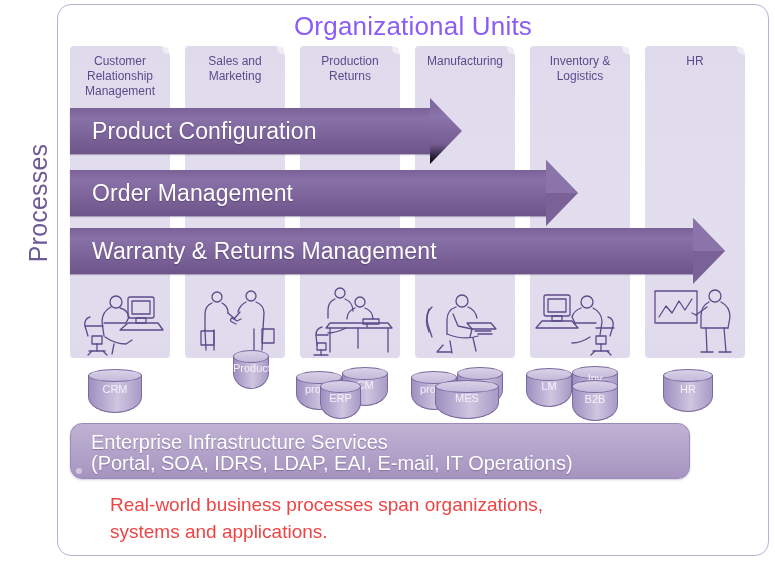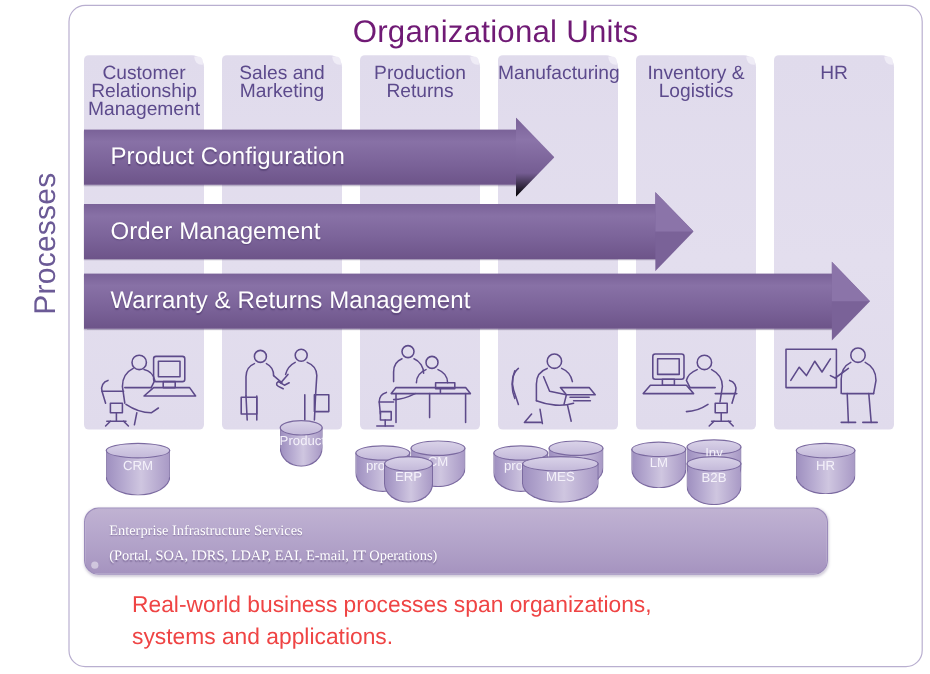--- a/index.html
+++ b/index.html
@@ -24,53 +24,53 @@
     position:absolute;left:-57px;top:186px;width:190px;height:34px;
     transform:rotate(-90deg);
     display:flex;align-items:center;justify-content:center;
     font-size:25px;color:#6b5a96;letter-spacing:.2px;
     white-space:nowrap;
   }
 
   
   .title{
     position:absolute;left:57px;top:11px;width:712px;
-    text-align:center;font-size:26px;color:#701a75;letter-spacing:.2px;
+    text-align:center;font-size:26px;color:#8b5cf6;letter-spacing:.2px;
   }
 
   
   .col{
     position:absolute;top:46px;width:100px;height:312px;
     background:linear-gradient(180deg,#e0dbec 0%,#e3deee 55%,#e0dbec 100%);
     border-radius:4px 10px 4px 4px;
   }
   .col::after{
     content:"";position:absolute;right:1px;top:1px;width:7px;height:7px;
     background:#efecf6;border-radius:0 4px 0 6px;
   }
   .col .hdr{
     position:absolute;left:0;top:8px;width:100%;
-    text-align:center;font-size:16px;line-height:15px;color:#5c4a8c;
+    text-align:center;font-size:12px;line-height:15px;color:#5c4a8c;
   }
 
   
 
   
   .arrow{position:absolute;height:46px;}
   .arrow .body{
     position:absolute;left:0;top:0;height:46px;right:30px;
     background:linear-gradient(180deg,#7a6298 0%,#8871a6 22%,#7b6399 62%,#6d5489 100%);
     box-shadow:0 1px 1px rgba(60,40,90,.35);
   }
   .arrow .head{
     position:absolute;right:0;top:-10px;width:32px;height:66px;
   }
   .arrow .label{
     position:absolute;left:22px;top:0;height:46px;display:flex;align-items:center;
-    color:#ffffff;font-size:20px;white-space:nowrap;letter-spacing:.1px;
+    color:#ffffff;font-size:23px;white-space:nowrap;letter-spacing:.1px;
     text-shadow:0 1px 1px rgba(60,40,90,.45);
   }
 
   
   .person{position:absolute;top:283px;width:100px;height:75px;}
   .person svg{display:block;width:100%;height:100%;}
 
   
   .cyl{position:absolute;}
   .cyl .top{
@@ -93,23 +93,22 @@
 
   
   .infra{
     position:absolute;left:70px;top:423px;width:620px;height:56px;
     border-radius:12px;
     background:linear-gradient(180deg,#c0b2d2 0%,#b7a8cd 35%,#ae9ec6 70%,#a593bf 100%);
     border:1px solid #9b8bba;box-sizing:border-box;
     box-shadow:0 1px 2px rgba(80,60,110,.25);
   }
   .infra .txt{
-    position:absolute;left:20px;top:8px;color:#ffffff;font-size:12px;line-height:21px;
+    position:absolute;left:20px;top:8px;color:#ffffff;font-size:20px;line-height:21px;
     text-shadow:0 1px 1px rgba(70,50,100,.4);
-    font-family:Liberation Serif, serif;
   }
   .infra::after{
     content:"";position:absolute;left:5px;bottom:4px;width:6px;height:6px;
     background:rgba(255,255,255,.45);border-radius:50%;
   }
 
   
   .caption{
     position:absolute;left:110px;top:491px;width:600px;
     font-size:19px;line-height:27px;color:#ef4444;

